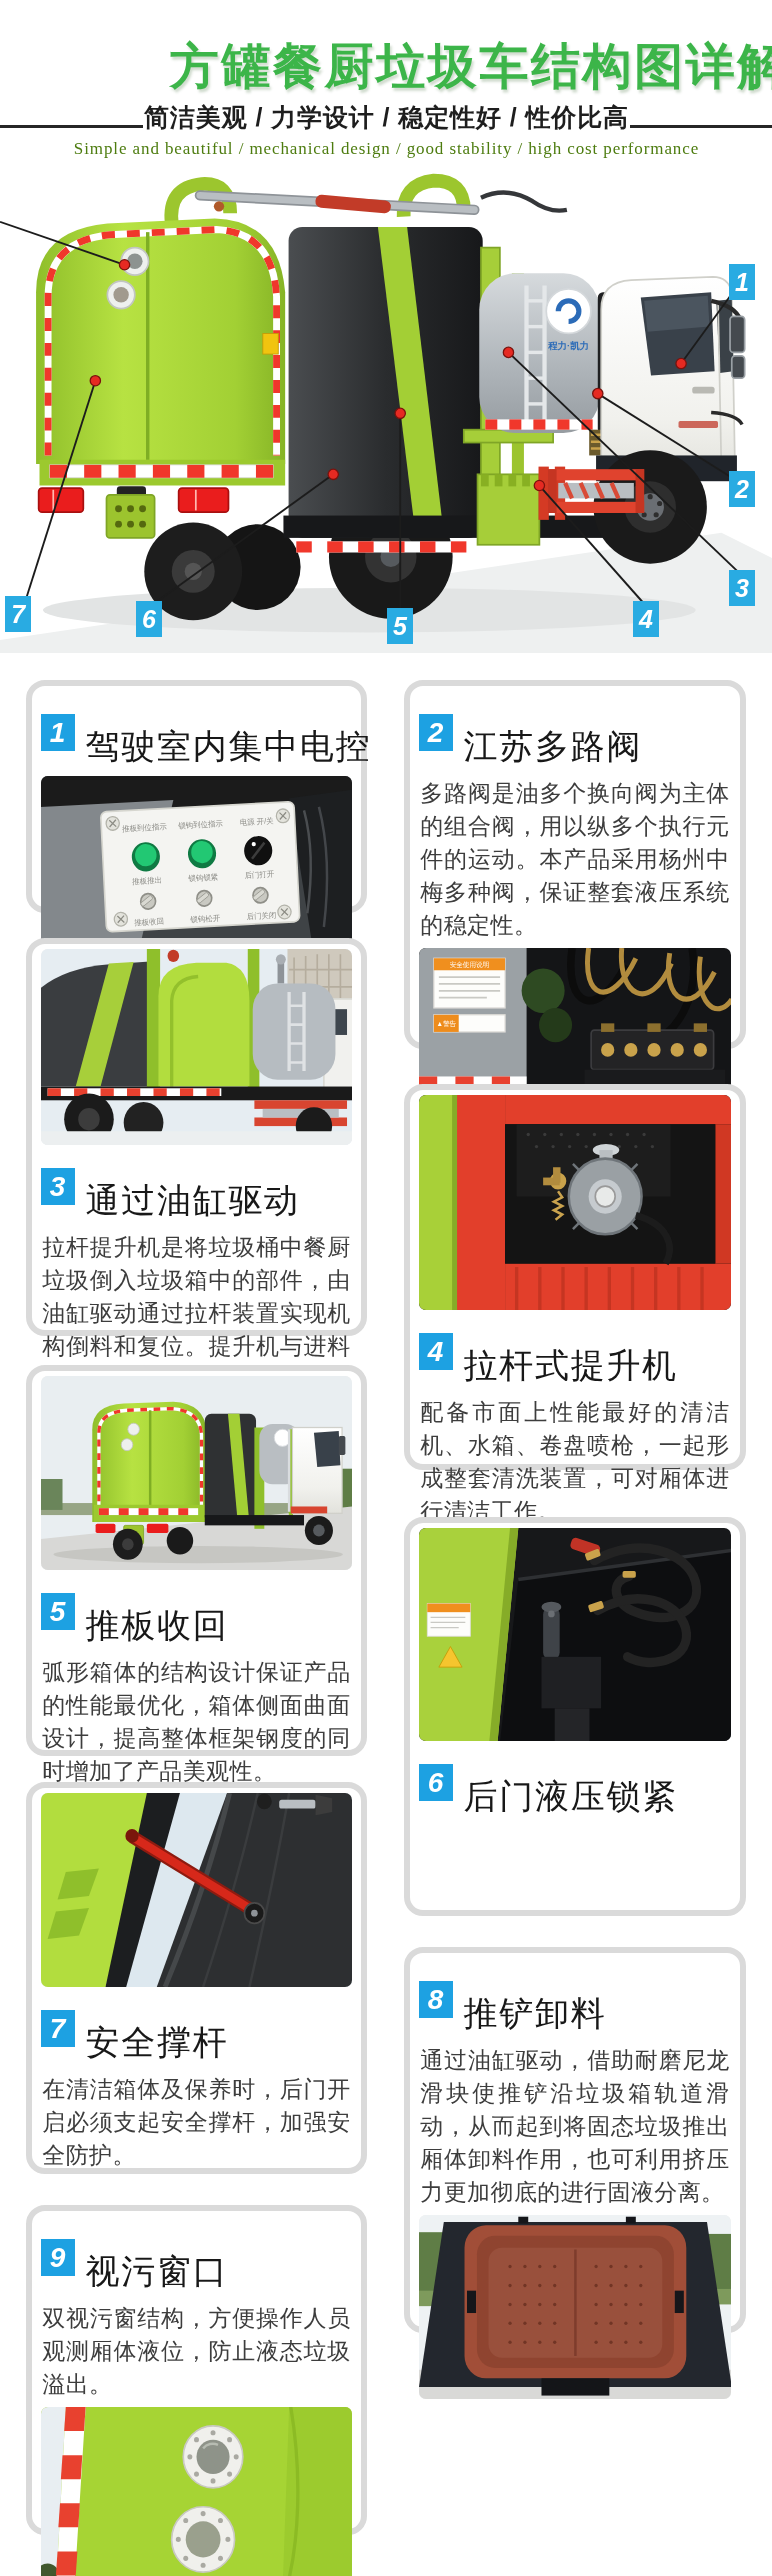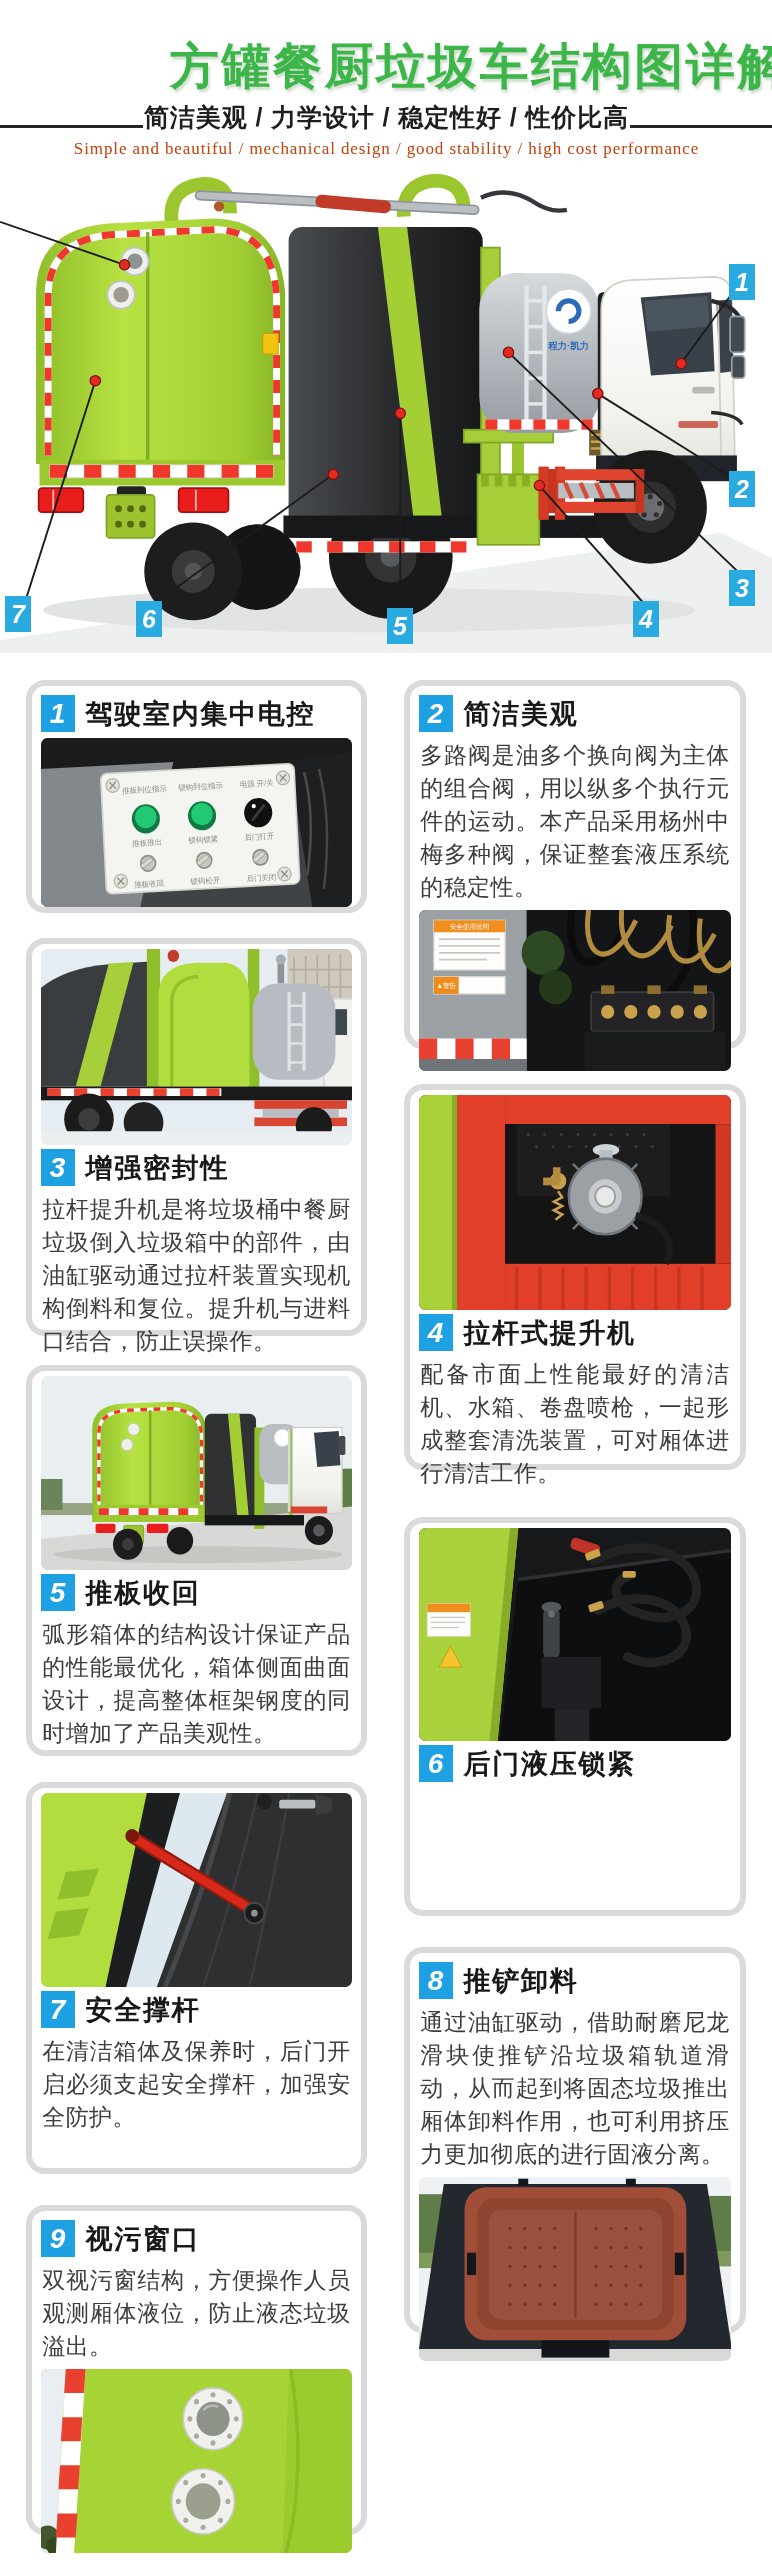--- a/index.html
+++ b/index.html
@@ -9,37 +9,37 @@
   .main-title{position:absolute;top:34px;left:16px;width:773px;text-align:right;
       font-size:49px;font-weight:bold;color:#3cb549;letter-spacing:2.6px;
       text-shadow:1.7px 3.4px 2.6px rgba(40,90,30,.22);white-space:nowrap;}
   .subtitle{position:absolute;top:101px;left:0;width:773px;text-align:center;
       font-size:25px;font-weight:bold;color:#1e1e1e;letter-spacing:0.9px;white-space:nowrap;}
   .rule{position:absolute;top:125px;height:2.6px;background:#262626;}
   .rule.left{left:0;width:143px;}
   .rule.right{right:0;width:143px;}
   .subtitle-en{position:absolute;top:139px;left:0;width:773px;text-align:center;
       font-family:"Liberation Serif","DejaVu Serif",serif;
-      font-size:17px;color:#c2410c;letter-spacing:0.9px;white-space:nowrap;}
+      font-size:17px;color:#4d7c0f;letter-spacing:0.9px;white-space:nowrap;}
   
   .hero{position:absolute;top:172px;left:0;width:773px;height:481px;}
   .hero svg{display:block;width:773px;height:481px;}
   .callout{position:absolute;width:26px;height:36px;background:#29abe2;color:#fff;
       display:flex;align-items:center;justify-content:center;
       font-size:25px;font-weight:bold;font-style:italic;}
   
   .card{position:absolute;background:#fff;border:6px solid #dadada;border-radius:19px;
       box-sizing:border-box;padding:5.2px 8.6px;display:flex;flex-direction:column;}
   .col-l{left:26px;width:341px;}
   .col-r{left:404px;width:342px;}
   .card-header{display:flex;align-items:center;gap:11px;margin:4.3px 0 5.2px 0;flex:none;}
   .badge{width:34px;height:37px;background:#1da1e2;color:#fff;flex:none;
       display:flex;align-items:center;justify-content:center;
       font-size:28px;font-weight:bold;font-style:italic;}
-  .card-title{font-size:27px;font-weight:bold;color:#181818;letter-spacing:1.7px;white-space:nowrap;}
+  .card-title{font-size:34px;font-weight:normal;color:#181818;letter-spacing:1.7px;white-space:nowrap;margin-top:29px;}
   .card-text{font-size:23px;line-height:33px;color:#3d3d3d;text-align:justify;
       letter-spacing:0.4px;margin:1.7px 1.7px 5.2px 1.7px;}
   .photo{width:100%;border-radius:6.9px;overflow:hidden;flex:none;background:#eee;}
   .photo svg{display:block;width:100%;height:100%;}
   .spacer{flex:1;}
 </style>
 </head>
 <body>
 
 <div class="page">
@@ -335,21 +335,21 @@
           <text x="120" y="134" font-size="9" fill="#8a8a85" text-anchor="middle">锁钩松开</text>
           <text x="188" y="134" font-size="9" fill="#8a8a85" text-anchor="middle">后门关闭</text>
         </g>
       </svg>
     </div>
   </div>
 
   <div class="card col-r" style="top:680px;height:369px">
     <div class="card-header">
       <div class="badge">2</div>
-      <div class="card-title">简洁美观</div>
+      <div class="card-title">江苏多路阀</div>
     </div>
     <div class="card-text">多路阀是油多个换向阀为主体的组合阀，用以纵多个执行元件的运动。本产品采用杨州中梅多种阀，保证整套液压系统的稳定性。</div>
     <div class="spacer"></div>
     <div class="photo" style="height:161px">
       <svg viewBox="0 0 378 188" preserveAspectRatio="none">
         <rect width="378" height="188" fill="#141517"></rect>
         <rect width="130" height="188" fill="#9ba1a5"></rect>
         <circle cx="150" cy="50" r="26" fill="#2e4a22"></circle>
         <circle cx="165" cy="90" r="20" fill="#243a1a"></circle>
         <rect x="18" y="12" width="86" height="58" fill="#fdfdfb" stroke="#dedcd8" stroke-width="1.5"></rect>
@@ -450,21 +450,21 @@
         <circle cx="58" cy="198" r="30" fill="#1b1b1b"></circle>
           <circle cx="58" cy="198" r="13" fill="#3c3c3c"></circle>
         <circle cx="124" cy="202" r="24" fill="#222"></circle>
         <circle cx="330" cy="206" r="22" fill="#1b1b1b"></circle>
         <rect x="0" y="212" width="377" height="16" fill="#eceff0"></rect>
         <circle cx="160" cy="8" r="7" fill="#c23b28"></circle>
       </svg>
     </div>
     <div class="card-header">
       <div class="badge">3</div>
-      <div class="card-title">增强密封性</div>
+      <div class="card-title">通过油缸驱动</div>
     </div>
     <div class="card-text">拉杆提升机是将垃圾桶中餐厨垃圾倒入垃圾箱中的部件，由油缸驱动通过拉杆装置实现机构倒料和复位。提升机与进料口结合，防止误操作。</div>
   </div>
 
   <div class="card col-r" style="top:1084px;height:386px">
     <div class="photo" style="height:215px">
       <svg viewBox="0 0 378 250" preserveAspectRatio="none">
         <rect width="378" height="250" fill="#0f0f0f"></rect>
         <rect width="46" height="250" fill="#a8d038"></rect>
         <rect x="40" width="10" height="250" fill="#86ac28"></rect>

